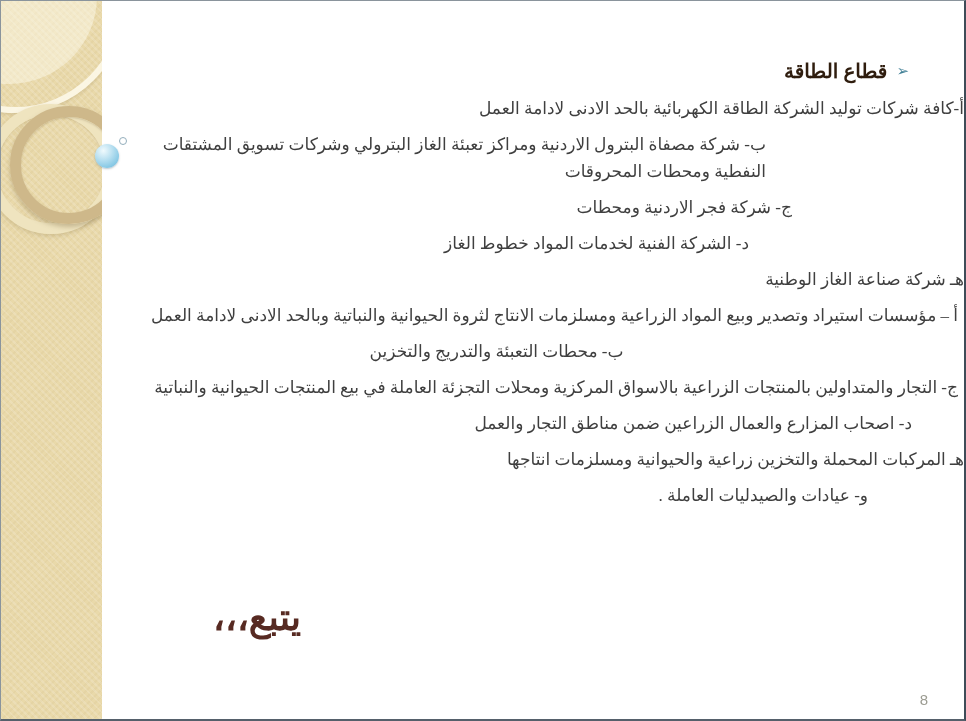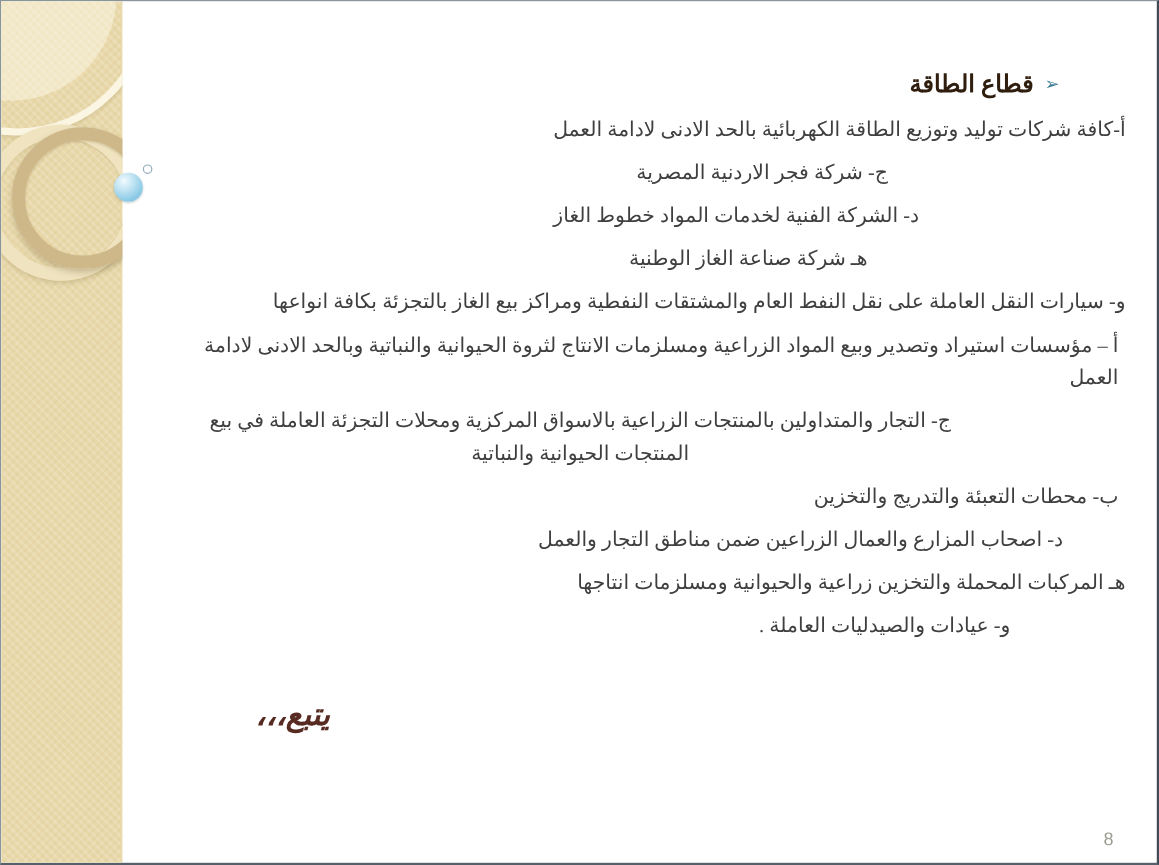--- a/index.html
+++ b/index.html
@@ -48,21 +48,21 @@
     box-shadow:0 1px 2px rgba(60,90,110,0.35);
   }
   .small-circle{
     position:absolute;left:118px;top:136px;width:8px;height:8px;border-radius:50%;
     background:#ffffff;border:1px solid #93aebc;box-sizing:border-box;
   }
   
   .content{
     position:absolute;left:101px;top:0;right:0;bottom:0;
     direction:rtl;text-align:right;
-    padding:57px 26px 0 45px;
+    padding:57px 0 0 45px;
     color:var(--c-body,#3f3f3f);
   }
   .sec-heading{
     font-size:20px;font-weight:bold;color:var(--c-heading,#2f1d0e);
     margin:14px 55px 0 0;line-height:26px;
   }
   .sec:first-child .sec-heading{margin-top:0;}
   .bullet{
     color:var(--c-arrow,#3f7f95);
     font-size:15px;font-weight:normal;
@@ -78,23 +78,23 @@
   .sec0 .item:nth-of-type(3){margin-right:198px;}
   .sec0 .item:nth-of-type(4){margin-right:172px;}
   .sec0 .item:nth-of-type(5){margin-right:215px;}
   .sec1 .item:nth-of-type(1){margin-right:6px;}
   .sec1 .item:nth-of-type(2){margin-right:118px;text-align:center;}
   .sec1 .item:nth-of-type(3){margin-right:6px;}
   .sec1 .item:nth-of-type(4){margin-right:52px;}
   .sec1 .item:nth-of-type(6){margin-right:96px;}
   
   .continued{
-    position:absolute;left:212px;top:579px;
+    position:absolute;left:212px;top:595px;
     direction:rtl;
-    font-size:26px;font-weight:bold;color:var(--c-continued,#572a22);font-style:italic;
+    font-size:37px;font-weight:bold;color:var(--c-continued,#572a22);
   }
   .page-number{
     position:absolute;right:36px;bottom:11px;
     font-size:15px;color:#9c9c92;
     font-family:"Liberation Sans", sans-serif;
   }
 </style>
 </head>
 <body>
 
@@ -105,30 +105,30 @@
     <div class="ring-top"></div>
     <div class="ring-lower-light"></div>
     <div class="ring-lower-dark"></div>
   </div>
   <div class="blue-ball"></div>
   <div class="small-circle"></div>
 
   <div class="content" id="content">
       <div class="sec sec0">
         <div class="sec-heading"><span class="bullet">➢</span><span>قطاع الطاقة</span></div>
-        <div class="item">أ-كافة شركات توليد وتوزيع الطاقة الكهربائية بالحد الادنى لادامة العمل</div>
-        <div class="item">ج- شركة فجر الاردنية المصرية</div>
+        <div class="item">أ-كافة شركات توليد الشركة الطاقة الكهربائية بالحد الادنى لادامة العمل</div>
+        <div class="item">ب- شركة مصفاة البترول الاردنية ومراكز تعبئة الغاز البترولي وشركات تسويق المشتقات النفطية ومحطات المحروقات</div>
+        <div class="item">ج- شركة فجر الاردنية ومحطات</div>
         <div class="item">د- الشركة الفنية لخدمات المواد خطوط الغاز</div>
         <div class="item">هـ شركة صناعة الغاز الوطنية</div>
-        <div class="item">و- سيارات النقل العاملة على نقل النفط العام والمشتقات النفطية ومراكز بيع الغاز بالتجزئة بكافة انواعها</div>
       </div>
       <div class="sec sec1">
         <div class="item">أ – مؤسسات استيراد وتصدير وبيع المواد الزراعية ومسلزمات الانتاج لثروة الحيوانية والنباتية وبالحد الادنى لادامة العمل</div>
+        <div class="item">ب- محطات التعبئة والتدريج والتخزين</div>
         <div class="item">ج- التجار والمتداولين بالمنتجات الزراعية بالاسواق المركزية ومحلات التجزئة العاملة في بيع المنتجات الحيوانية والنباتية</div>
-        <div class="item">ب- محطات التعبئة والتدريج والتخزين</div>
         <div class="item">د- اصحاب المزارع والعمال الزراعين ضمن مناطق التجار والعمل</div>
         <div class="item">هـ المركبات المحملة والتخزين زراعية والحيوانية ومسلزمات انتاجها</div>
         <div class="item">و- عيادات والصيدليات العاملة .</div>
       </div>
     </div>
 
   <div class="continued">يتبع،،،</div>
   <div class="page-number">8</div>
 </div>
 

